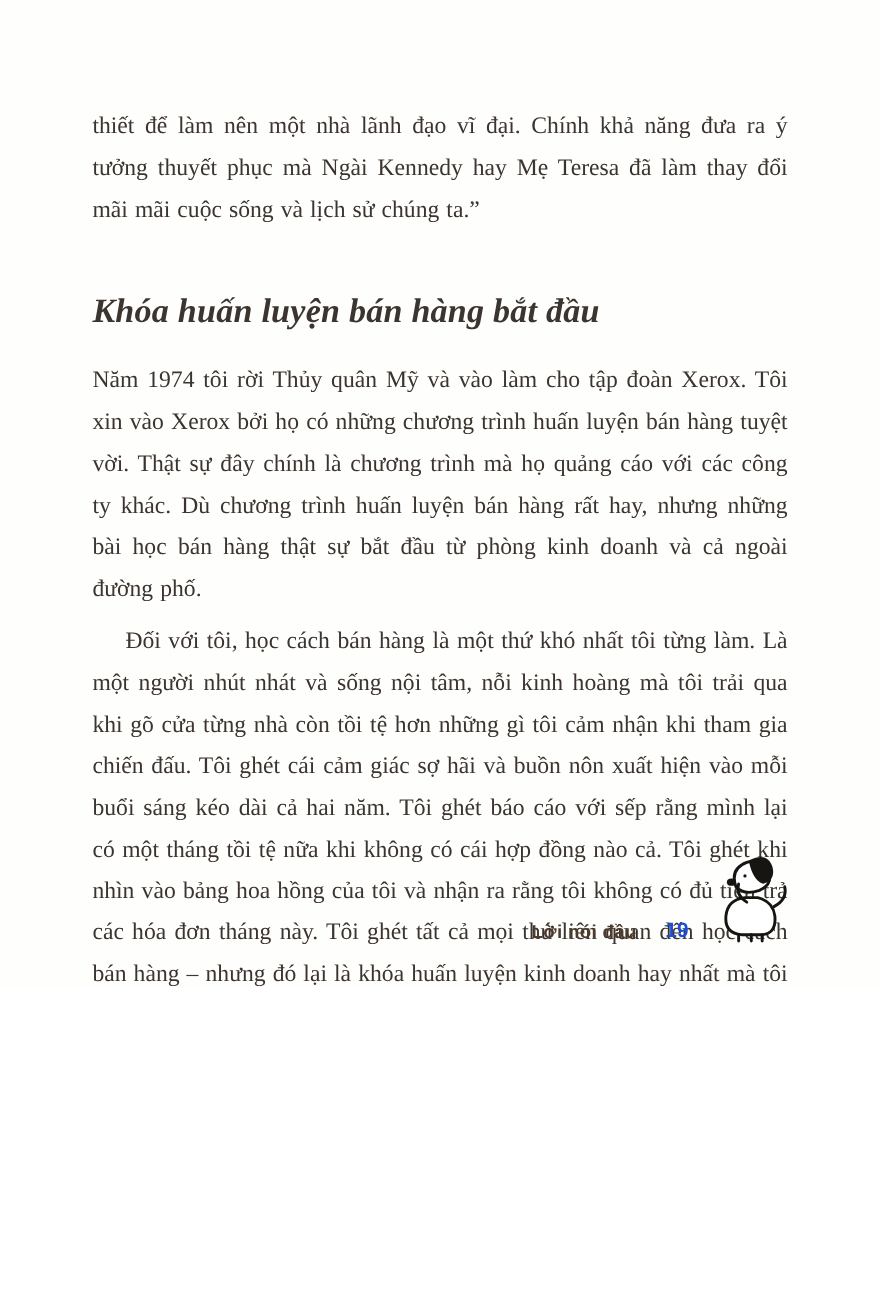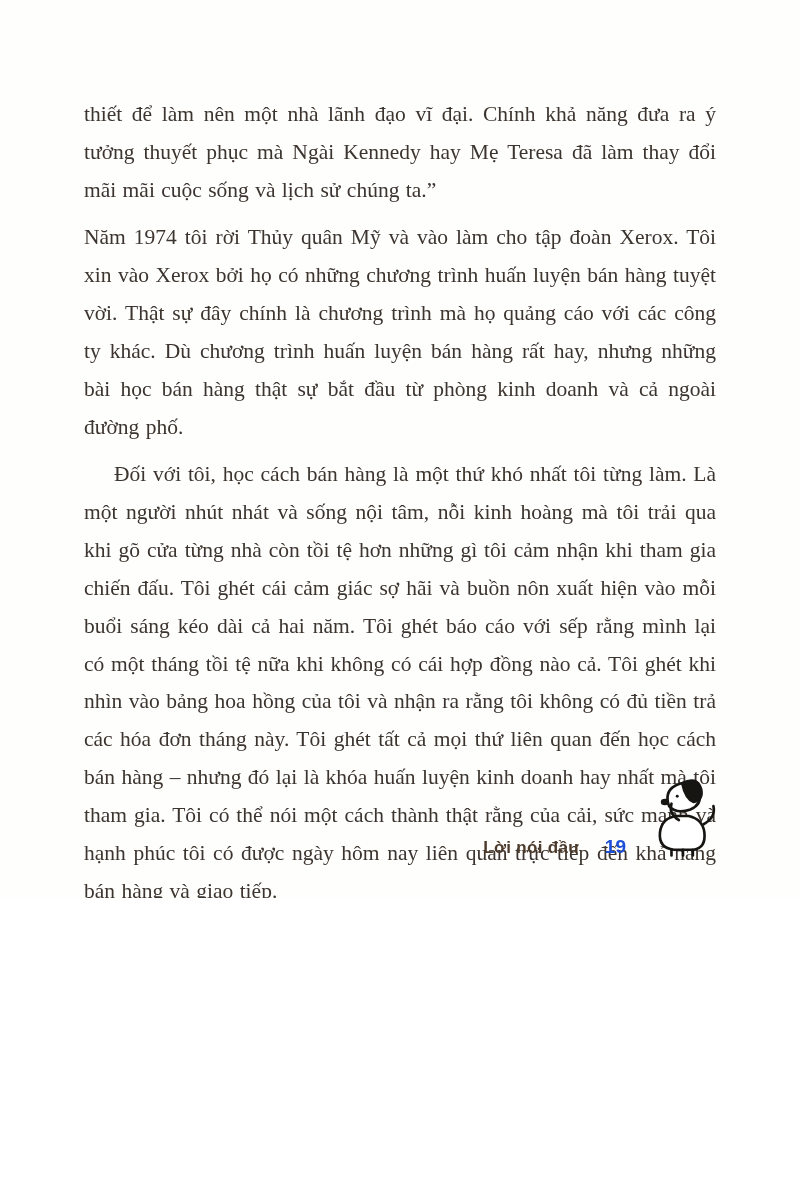--- a/index.html
+++ b/index.html
@@ -65,20 +65,21 @@
     height: 84px;
   }
 </style>
 </head>
 <body>
 
 <div class="page">
 
   <p class="para">thiết để làm nên một nhà lãnh đạo vĩ đại. Chính khả năng đưa ra ý tưởng thuyết phục mà Ngài Kennedy hay Mẹ Teresa đã làm thay đổi mãi mãi cuộc sống và lịch sử chúng ta.”</p>
 
+  <h1 class="heading">Khóa huấn luyện bán hàng bắt đầu</h1>
 
   <p class="para">Năm 1974 tôi rời Thủy quân Mỹ và vào làm cho tập đoàn Xerox. Tôi xin vào Xerox bởi họ có những chương trình huấn luyện bán hàng tuyệt vời. Thật sự đây chính là chương trình mà họ quảng cáo với các công ty khác. Dù chương trình huấn luyện bán hàng rất hay, nhưng những bài học bán hàng thật sự bắt đầu từ phòng kinh doanh và cả ngoài đường phố.</p>
 
   <p class="para indent">Đối với tôi, học cách bán hàng là một thứ khó nhất tôi từng làm. Là một người nhút nhát và sống nội tâm, nỗi kinh hoàng mà tôi trải qua khi gõ cửa từng nhà còn tồi tệ hơn những gì tôi cảm nhận khi tham gia chiến đấu. Tôi ghét cái cảm giác sợ hãi và buồn nôn xuất hiện vào mỗi buổi sáng kéo dài cả hai năm. Tôi ghét báo cáo với sếp rằng mình lại có một tháng tồi tệ nữa khi không có cái hợp đồng nào cả. Tôi ghét khi nhìn vào bảng hoa hồng của tôi và nhận ra rằng tôi không có đủ tiền trả các hóa đơn tháng này. Tôi ghét tất cả mọi thứ liên quan đến học cách bán hàng – nhưng đó lại là khóa huấn luyện kinh doanh hay nhất mà tôi tham gia. Tôi có thể nói một cách thành thật rằng của cải, sức mạnh và hạnh phúc tôi có được ngày hôm nay liên quan trực tiếp đến khả năng bán hàng và giao tiếp.</p>
 
   <div class="footer">
     <span class="section-label">Lời nói đầu</span>
     <span class="page-number">19</span>
     <span class="dog">
       <svg viewBox="0 0 90 100" width="74" height="84" aria-hidden="true">

